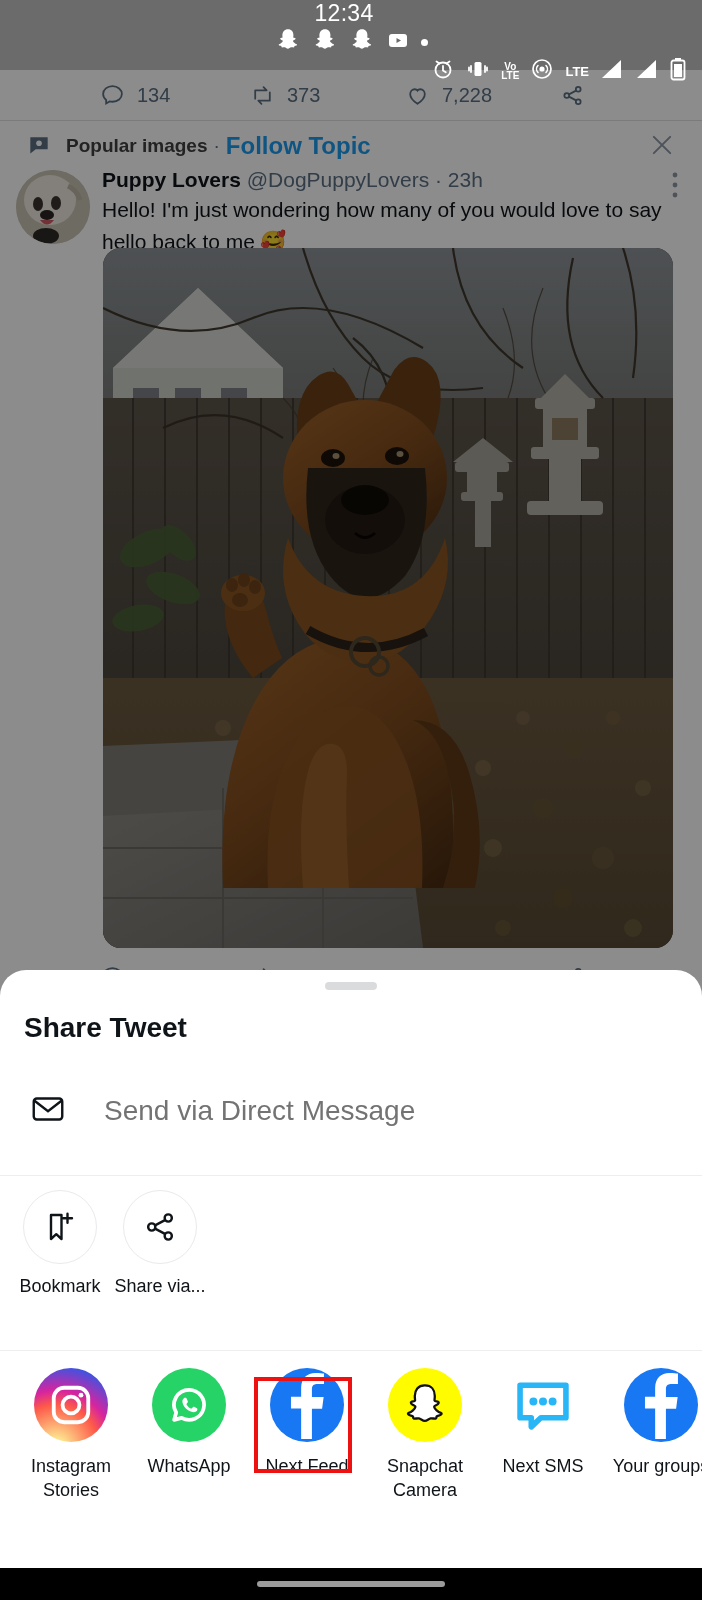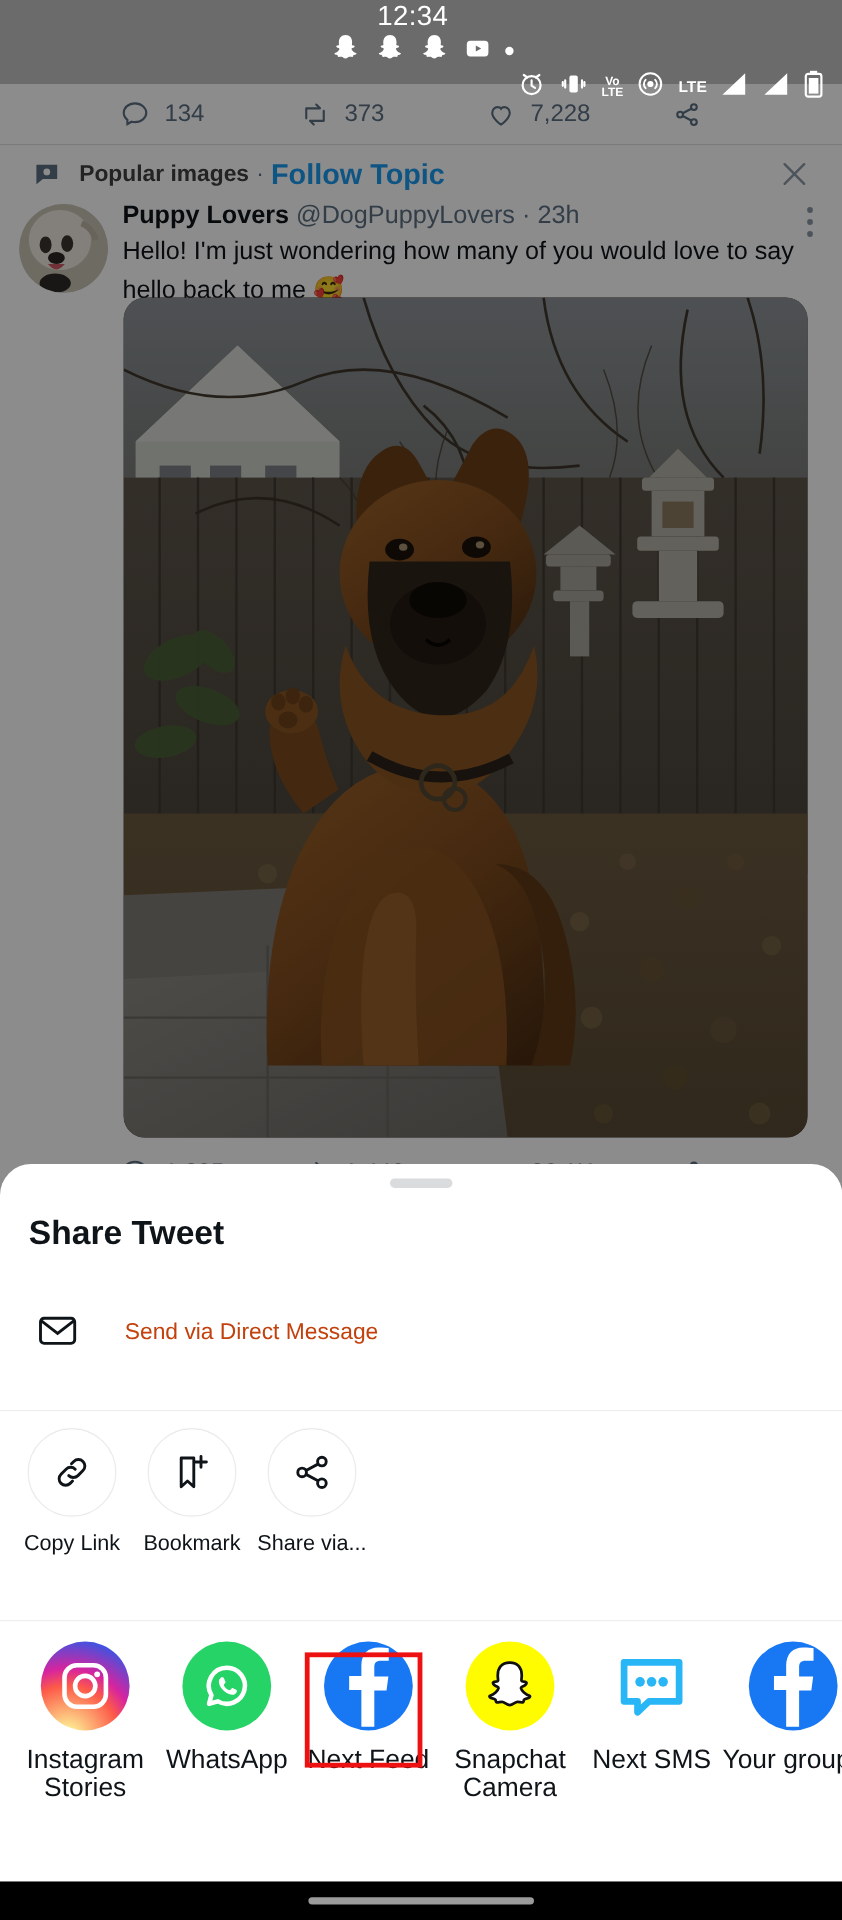--- a/index.html
+++ b/index.html
@@ -71,36 +71,36 @@
   
   #sheet{
     position:absolute; left:0; top:970px; width:702px; height:598px;
     background:#fff; border-radius:26px 26px 0 0; z-index:60;
   }
   #grabber{ position:absolute; left:50%; transform:translateX(-50%); top:12px;
             width:52px; height:8px; border-radius:4px; background:#d9dbdd; }
   #sheet-title{ position:absolute; left:24px; top:42px; font-size:28px; font-weight:700; color:#0f1419; }
   #dm-row{ position:absolute; left:0; top:105px; width:702px; height:72px;
            display:flex; align-items:center; padding-left:30px; }
-  #dm-row .lbl{ margin-left:38px; font-size:19px; color:#c2410c; }
+  #dm-row .lbl{ margin-left:38px; font-size:28px; color:#737373; }
   .sheet-div{ position:absolute; left:0; width:702px; height:1px; background:#eceef0; }
 
   #actions{ position:absolute; left:0; top:1190px; width:702px; height:120px; z-index:61;
             display:flex; padding-left:10px; }
   .act{ width:100px; display:flex; flex-direction:column; align-items:center; }
   .act .circ{ width:74px; height:74px; border-radius:50%; border:1px solid #e8eaec;
               display:flex; align-items:center; justify-content:center; background:#fff; }
   .act .lbl{ margin-top:12px; font-size:18px; color:#0f1419; white-space:nowrap; }
 
   #apps{ position:absolute; left:0; top:1368px; width:702px; height:160px; z-index:61;
          display:flex; padding-left:12px; }
   .app{ width:118px; display:flex; flex-direction:column; align-items:center; flex:0 0 118px; }
   .app .icon{ width:74px; height:74px; border-radius:50%; overflow:hidden; position:relative;
               display:flex; align-items:center; justify-content:center; }
-  .app .lbl{ margin-top:12px; font-size:22px; color:#0f1419; text-align:center; line-height:24px; }
+  .app .lbl{ margin-top:12px; font-size:18px; color:#0f1419; text-align:center; line-height:24px; }
 
   #highlight{ position:absolute; left:254px; top:1377px; width:98px; height:96px;
               border:4px solid #ee1111; z-index:70; pointer-events:none; }
 
   
   #navbar{ position:absolute; left:0; bottom:0; width:702px; height:32px; background:#000; z-index:80;
            display:flex; align-items:center; justify-content:center; }
   #navpill{ width:188px; height:6px; border-radius:3px; background:#9b9b9b; }
 
   .ig-grad{ background:
@@ -460,29 +460,20 @@
       <span class="lbl">Send via Direct Message</span>
     </div>
     <div class="sheet-div" style="top:205px;"></div>
     <div class="sheet-div" style="top:380px;"></div>
   </div>
 
   <div id="actions">
     <div class="act">
       <span class="circ">
         <svg width="36" height="36" viewBox="0 0 24 24">
-          <path d="M10.2 13.8a3.6 3.6 0 005.1 0l2.8-2.8a3.6 3.6 0 10-5.1-5.1l-1.3 1.3" fill="none" stroke="#0f1419" stroke-width="1.6" stroke-linecap="round"></path>
-          <path d="M13.8 10.2a3.6 3.6 0 00-5.1 0l-2.8 2.8a3.6 3.6 0 105.1 5.1l1.3-1.3" fill="none" stroke="#0f1419" stroke-width="1.6" stroke-linecap="round"></path>
-        </svg>
-      </span>
-      <span class="lbl">Copy Link</span>
-    </div>
-    <div class="act">
-      <span class="circ">
-        <svg width="36" height="36" viewBox="0 0 24 24">
           <path d="M6 4h7v16l-3.5-3.2L6 20z" fill="none" stroke="#0f1419" stroke-width="1.6" stroke-linejoin="round"></path>
           <path d="M17 3.2v6M14 6.2h6" stroke="#0f1419" stroke-width="1.6" stroke-linecap="round"></path>
         </svg>
       </span>
       <span class="lbl">Bookmark</span>
     </div>
     <div class="act">
       <span class="circ">
         <svg width="36" height="36" viewBox="0 0 24 24">
           <circle cx="17.5" cy="6" r="2.4" fill="none" stroke="#0f1419" stroke-width="1.6"></circle>

